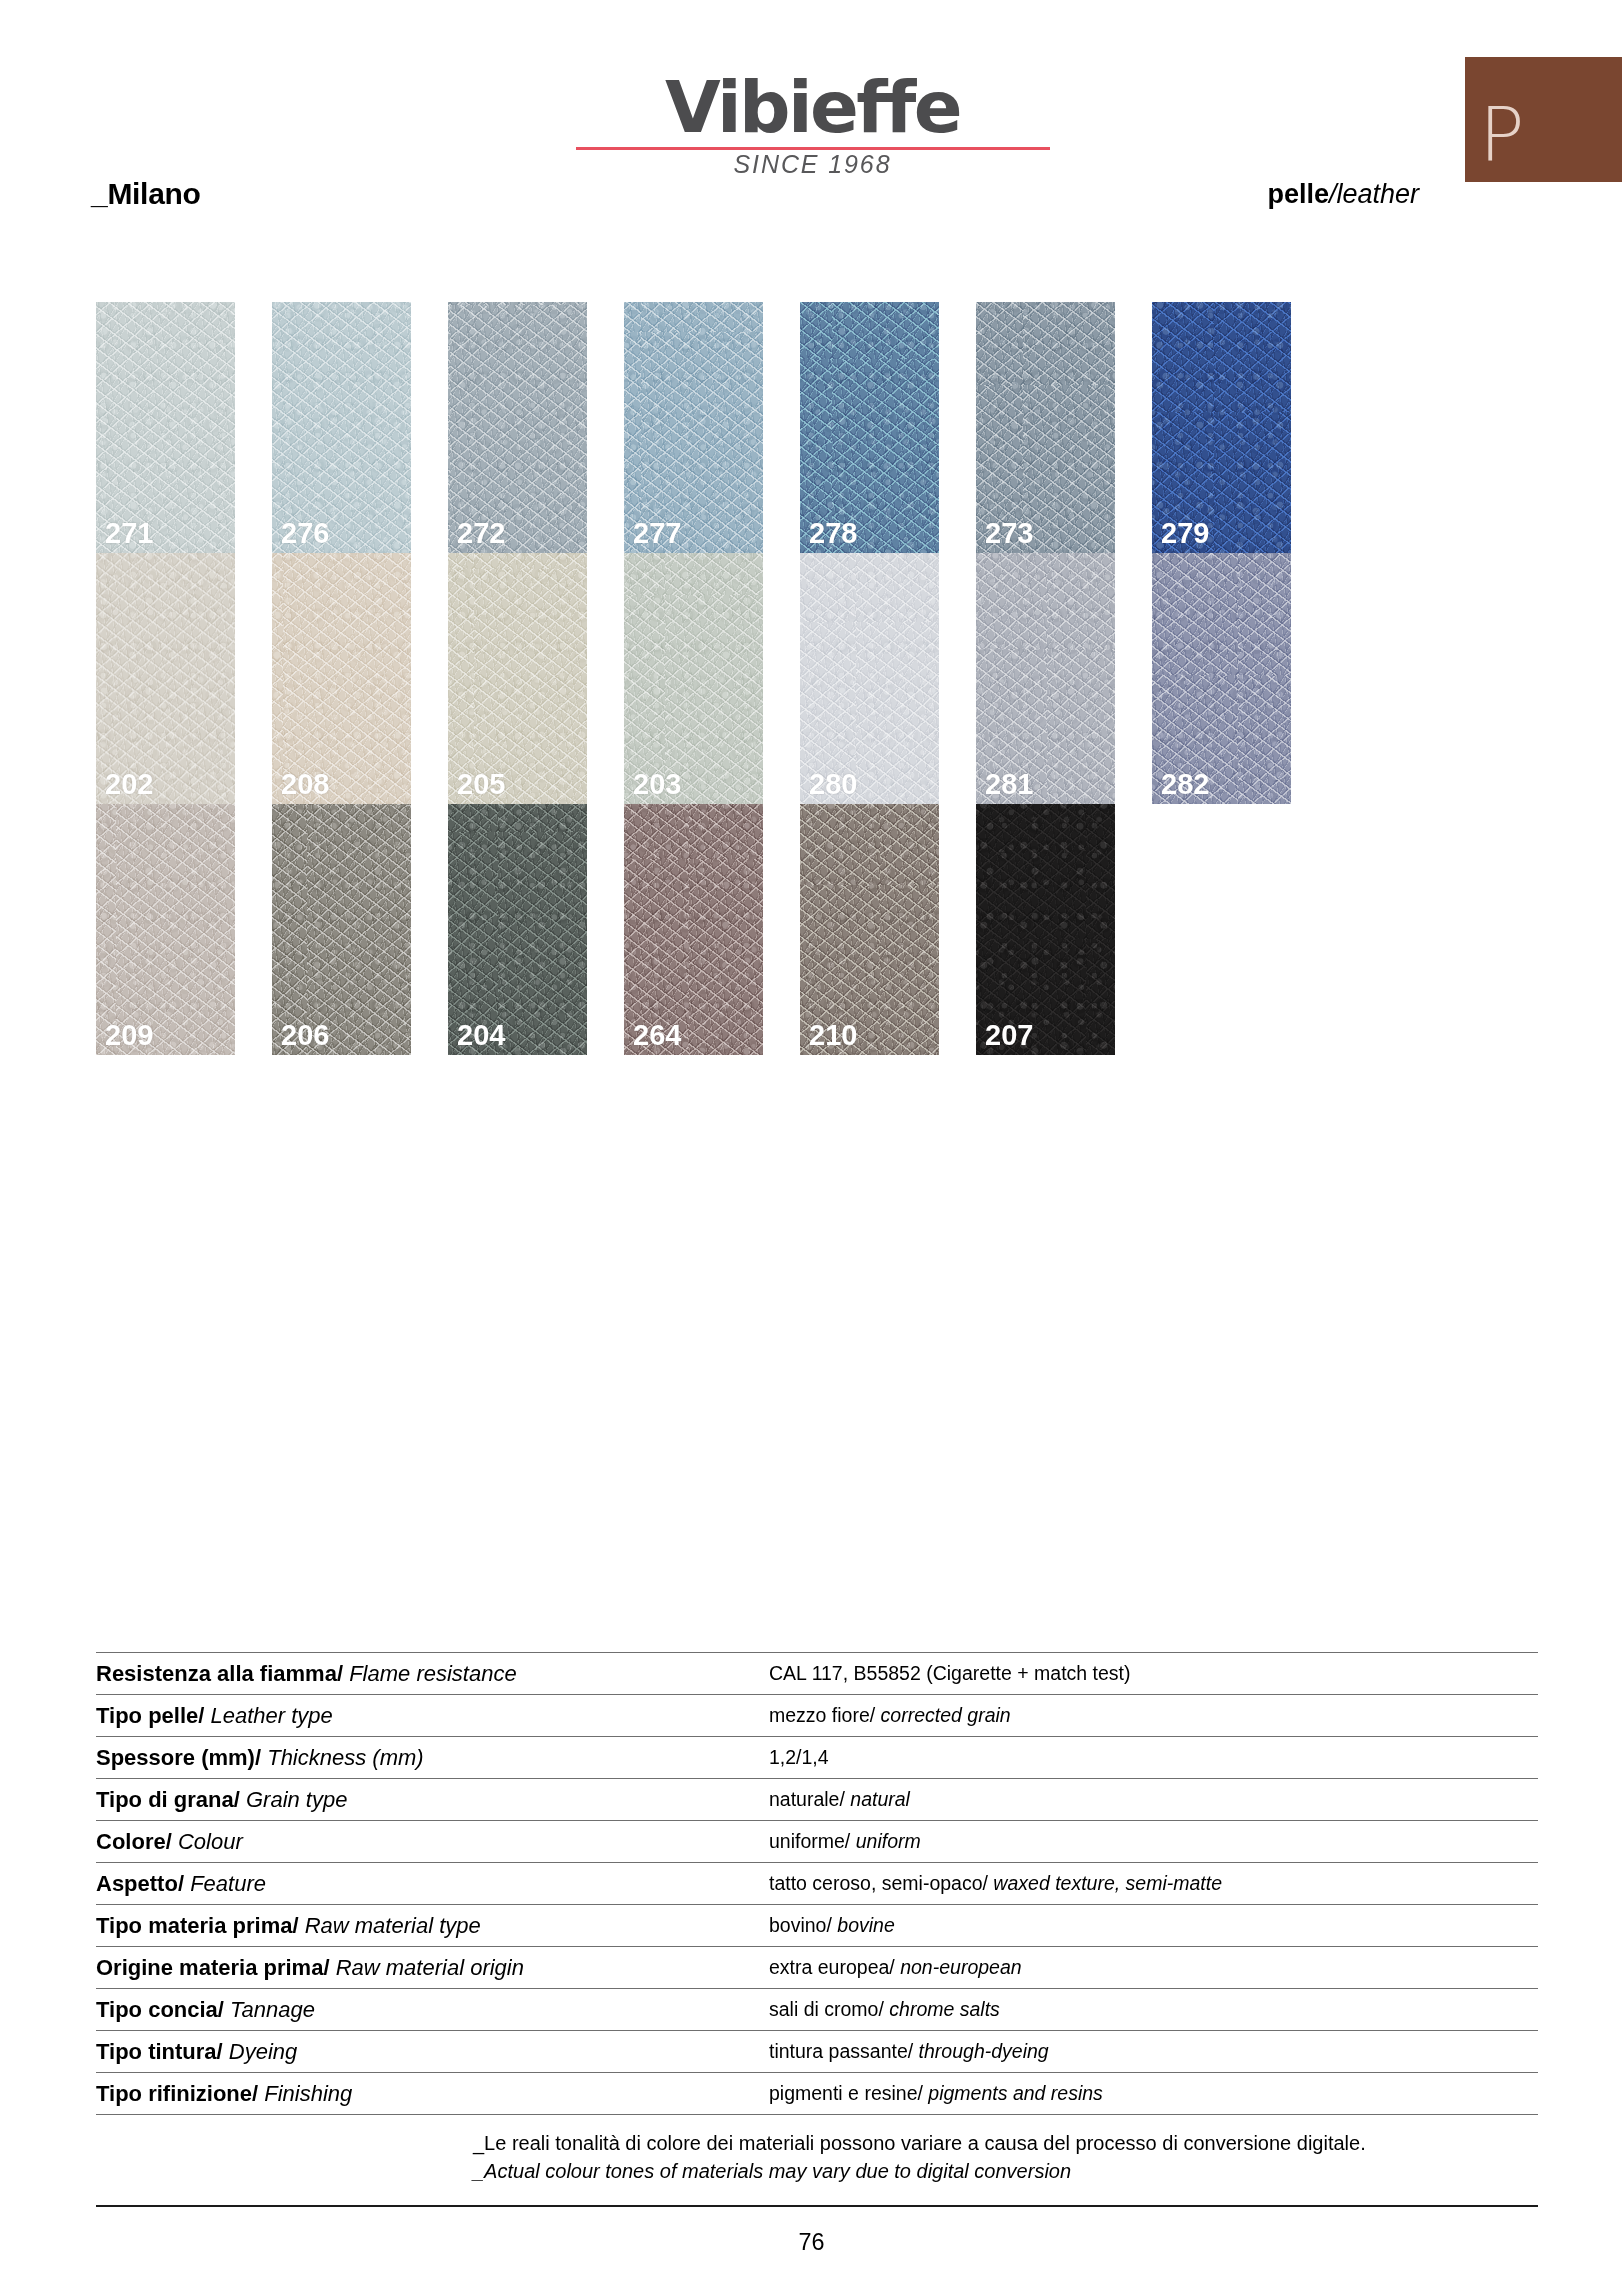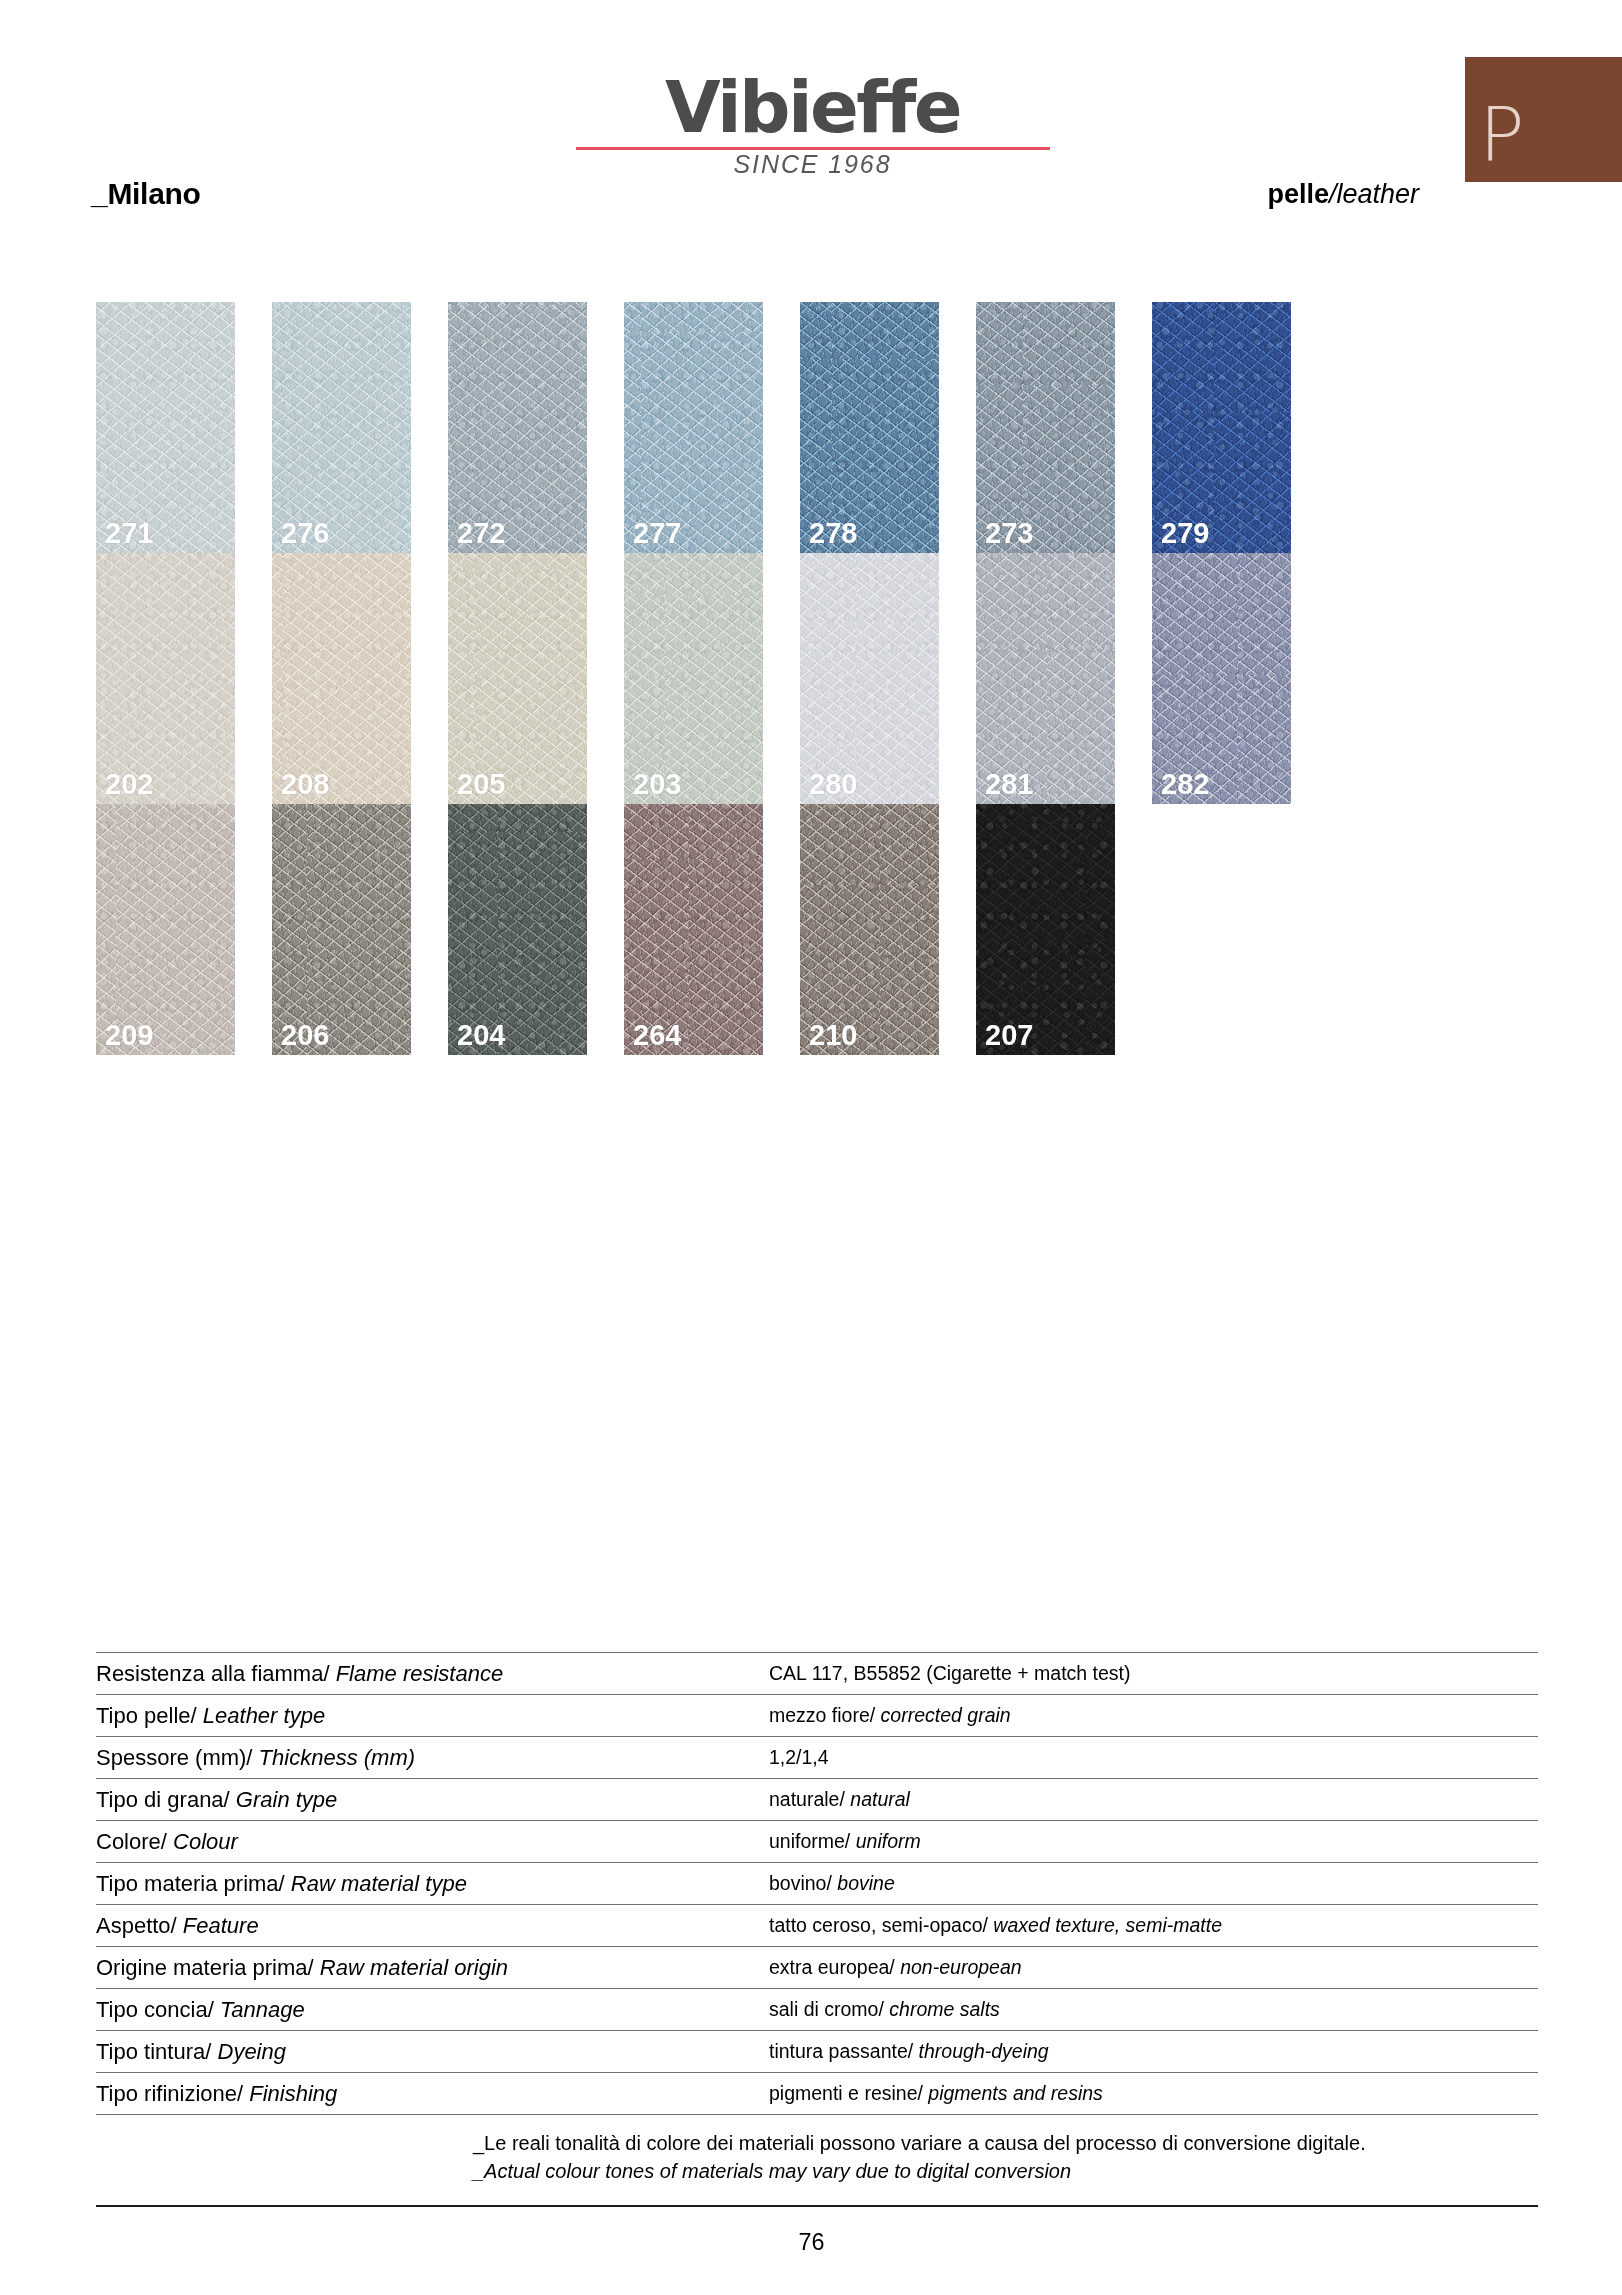--- a/index.html
+++ b/index.html
@@ -89,21 +89,21 @@
   .spec-row{
     display:flex;align-items:center;
     height:41px;
     border-top:1.3px solid #6f6f6f;
   }
   .spec-row.first{border-top:1.3px solid #6f6f6f;}
   .spec-label{
     width:673px;flex:0 0 673px;
     font-size:22px;white-space:nowrap;
   }
-  .spec-label b{font-weight:normal;}
+  .spec-label b{font-weight:bold;}
   .spec-label i{font-style:italic;font-weight:normal;}
   .spec-value{
     flex:1;font-size:19.5px;white-space:nowrap;
   }
   .spec-value i{font-style:italic;}
   .spec-tail{height:19.5px;border-top:1.3px solid #6f6f6f;}
 
   
   .note{
     position:absolute;left:473px;top:2130px;width:1066px;
@@ -302,26 +302,26 @@
     </div>
     <div class="spec-row">
       <div class="spec-label"><b>Tipo di grana</b><b>/</b><i> Grain type</i></div>
       <div class="spec-value"><span>naturale/</span><i> natural</i></div>
     </div>
     <div class="spec-row">
       <div class="spec-label"><b>Colore</b><b>/</b><i> Colour</i></div>
       <div class="spec-value"><span>uniforme/</span><i> uniform</i></div>
     </div>
     <div class="spec-row">
+      <div class="spec-label"><b>Aspetto</b><b>/</b><i> Feature</i></div>
+      <div class="spec-value"><span>tatto ceroso, semi-opaco/</span><i> waxed texture, semi-matte</i></div>
+    </div>
+    <div class="spec-row">
       <div class="spec-label"><b>Tipo materia prima</b><b>/</b><i> Raw material type</i></div>
       <div class="spec-value"><span>bovino/</span><i> bovine</i></div>
-    </div>
-    <div class="spec-row">
-      <div class="spec-label"><b>Aspetto</b><b>/</b><i> Feature</i></div>
-      <div class="spec-value"><span>tatto ceroso, semi-opaco/</span><i> waxed texture, semi-matte</i></div>
     </div>
     <div class="spec-row">
       <div class="spec-label"><b>Origine materia prima</b><b>/</b><i> Raw material origin</i></div>
       <div class="spec-value"><span>extra europea/</span><i> non-european</i></div>
     </div>
     <div class="spec-row">
       <div class="spec-label"><b>Tipo concia</b><b>/</b><i> Tannage</i></div>
       <div class="spec-value"><span>sali di cromo/</span><i> chrome salts</i></div>
     </div>
     <div class="spec-row">

